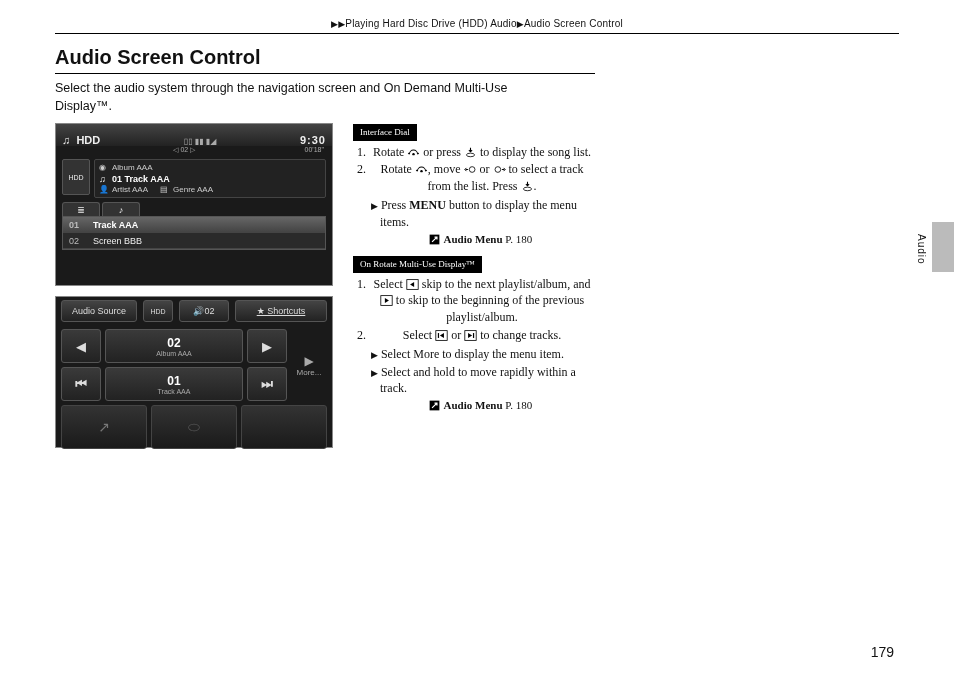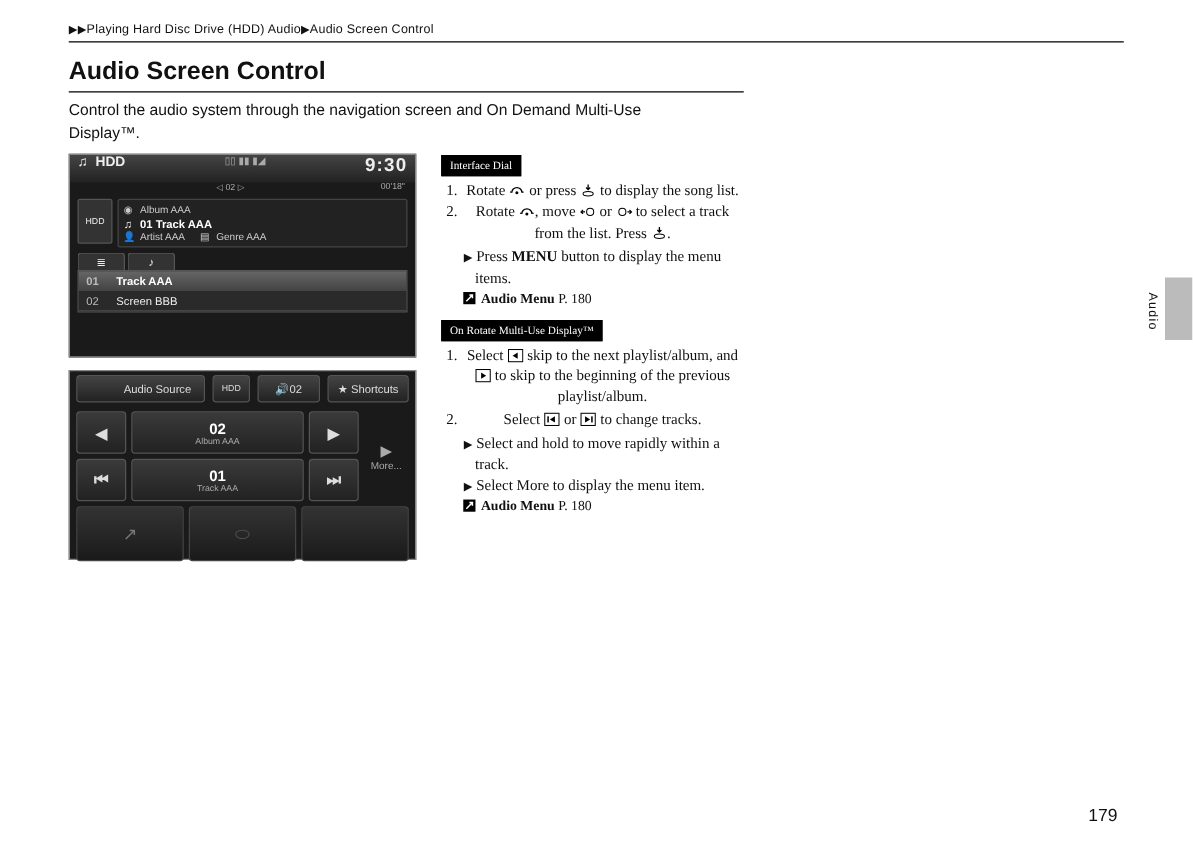--- a/index.html
+++ b/index.html
@@ -13,21 +13,21 @@
     position: relative;
   }
   .page {
     padding: 18px 55px 0 55px;
     box-sizing: border-box;
     position: relative;
     height: 100%;
   }
   .breadcrumb {
     font-size: 10px;
-    text-align: left;
+    text-align: center;
     margin-bottom: 2px;
     font-weight: 300;
     letter-spacing: .2px;
   }
   .breadcrumb .arrow {
     font-size: 9px;
   }
   .hr {
     border: none;
     border-top: 1px solid #000;
@@ -91,46 +91,47 @@
   }
   .sub .tri {
     font-size: 9px;
     margin-right: 3px;
   }
   .link-ref {
     margin-left: 16px;
     font-size: 11px;
     margin-top: 1px;
     margin-bottom: 8px;
+    text-align: center;
   }
   .link-ref b {
     font-weight: bold;
   }
   
   .ss1 {
     width: 276px;
     height: 161px;
     border: 1px solid #888;
     background: #1a1a1a;
     color: #eee;
     font-size: 9px;
     position: relative;
     margin-bottom: 10px;
   }
   .ss1 .top {
     height: 22px;
     background: linear-gradient(#444,#222);
     display: flex;
-    align-items: flex-start;
+    align-items: flex-end;
     padding: 0 6px;
     justify-content: space-between;
     font-size: 11px;
   }
   .ss1 .top .music { font-size:11px; }
-  .ss1 .clock { font-size: 15px; font-weight:bold; letter-spacing:1px;}
+  .ss1 .clock { font-size: 11px; font-weight:bold; letter-spacing:1px;}
   .ss1 .row2 {
     height: 10px;
     display:flex; justify-content:space-between;
     padding: 0 8px;
     font-size:7px; color:#aaa;
   }
   .ss1 .info {
     display:flex; gap:4px; padding:3px 6px;
   }
   .ss1 .hddicon {
@@ -183,24 +184,24 @@
   }
   .ss2 .top {
     height:22px; display:flex; gap:6px; padding:3px 5px; align-items:stretch;
   }
   .ss2 .btn {
     background:linear-gradient(#444,#222);
     border:1px solid #555; border-radius:3px;
     display:flex; align-items:center; justify-content:center;
     font-size:9px; color:#ddd;
   }
-  .ss2 .btn.src { flex:0 0 74px;padding-left:27px;}
+  .ss2 .btn.src { flex:0 0 74px;}
   .ss2 .btn.hdd { flex:0 0 28px;}
   .ss2 .btn.vol { flex:0 0 48px;}
-  .ss2 .btn.short { flex:1;}
+  .ss2 .btn.short { flex:1;text-decoration:underline;}
   .ss2 .mid {
     height:72px; display:flex; align-items:stretch; padding:4px 5px; gap:4px;
   }
   .ss2 .stack { flex:1; display:flex; flex-direction:column; gap:4px;}
   .ss2 .rowb { flex:1; display:flex; gap:4px;}
   .ss2 .chip {
     background:linear-gradient(#3a3a3a,#222);
     border:1px solid #555; border-radius:3px;
     display:flex; align-items:center; justify-content:center;
     flex-direction:column;
@@ -254,21 +255,21 @@
 
   <div class="breadcrumb">
     <span class="arrow">▶▶</span><span>Playing Hard Disc Drive (HDD) Audio</span><span class="arrow">▶</span><span>Audio Screen Control</span>
   </div>
   <hr class="hr">
 
   <h1>Audio Screen Control</h1>
   <hr class="hr2">
 
   <div class="intro">
-    <span>Control the audio system through the navigation screen and On Demand Multi-Use</span><br>
+    <span>Select the audio system through the navigation screen and On Demand Multi-Use</span><br>
     <span>Display™.</span>
   </div>
 
   <div class="content">
 
     <div class="figures">
 
       <div class="ss1">
         <div class="top">
           <span class="music">♫ &nbsp;<b>HDD</b></span>
@@ -414,22 +415,22 @@
               <rect x="1" y="2" width="14" height="12" fill="none" stroke="#000"></rect>
               <rect x="3.5" y="5" width="1.5" height="6" fill="#000"></rect>
               <path d="M11 5 L6 8 L11 11 Z" fill="#000"></path>
             </svg><span> or </span><svg class="smicon" viewBox="0 0 16 16">
               <rect x="1" y="2" width="14" height="12" fill="none" stroke="#000"></rect>
               <path d="M5 5 L10 8 L5 11 Z" fill="#000"></path>
               <rect x="11" y="5" width="1.5" height="6" fill="#000"></rect>
             </svg><span> to change tracks.</span>
         </li>
       </ol>
+      <div class="sub"><span class="tri">▶</span><span>Select </span><span style="font-weight:500">More</span><span> to display the menu item.</span></div>
       <div class="sub"><span class="tri">▶</span><span>Select and hold to move rapidly within a track.</span></div>
-      <div class="sub"><span class="tri">▶</span><span>Select </span><span style="font-weight:500">More</span><span> to display the menu item.</span></div>
       <div class="link-ref"><svg class="smicon" viewBox="0 0 16 16">
             <rect x="2" y="2" width="12" height="12" fill="#000"></rect>
             <path d="M5 11 l6-6 M8 5 h3 v3" stroke="#fff" stroke-width="1.5" fill="none"></path>
           </svg> <b>Audio Menu</b><span> P. 180</span></div>
     </div>
 
   </div>
 
   <div class="sidetab"></div>
   <div class="sidetab-label">Audio</div>

